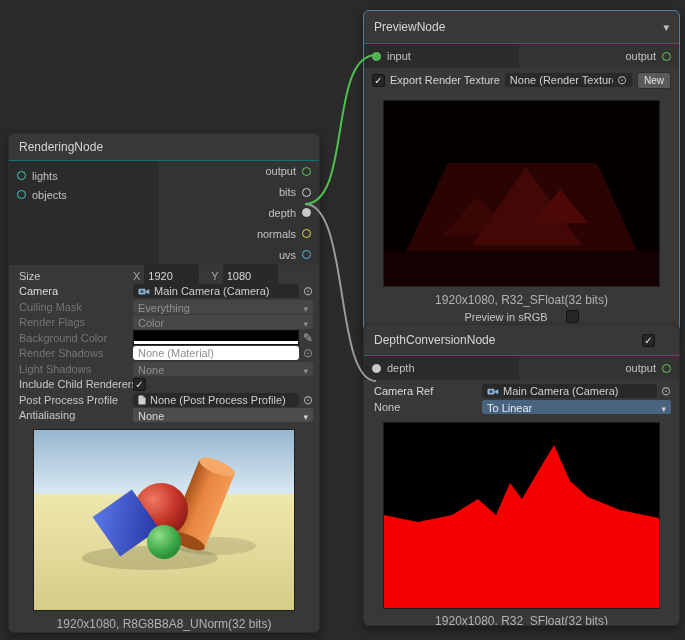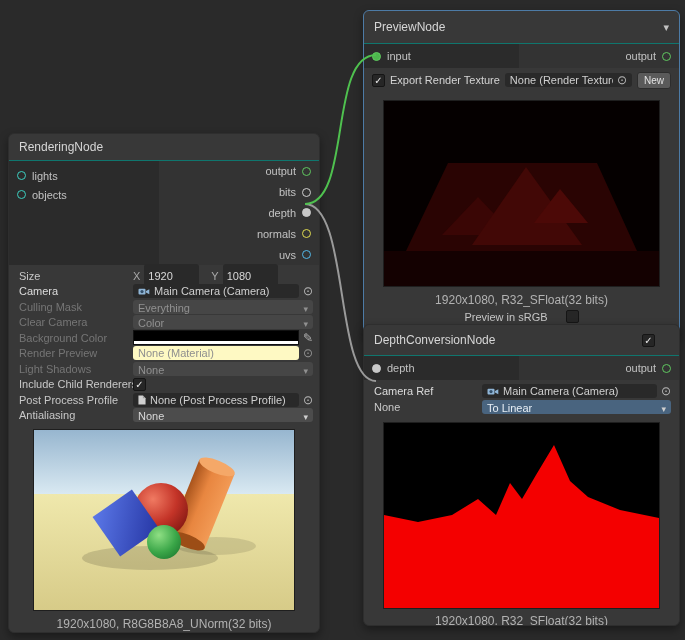--- a/index.html
+++ b/index.html
@@ -23,21 +23,21 @@
   .lbl.b{font-weight:normal;color:#dcdcdc}
   .fld{flex:1;display:flex;align-items:center;margin-right:6px;gap:4px;min-width:0}
   .dd{flex:1;height:14px;background:#4c4c4c;border-radius:3px;display:flex;align-items:flex-end;padding:0 5px;color:#d8d8d8;min-width:0}
   .dd .txt{flex:1;white-space:nowrap;overflow:hidden}
   .dd .arr{font-size:9px;color:#cfcfcf}
   .dd.dis{background:#464646;color:#909090}
   .dd.dis .arr{color:#909090}
   .dd.blue{background:#49647f;color:#e6edf4}
   .obj{flex:1;height:14px;background:#292929;border-radius:3px;display:flex;align-items:center;padding:0 5px;gap:4px;color:#cfcfcf;min-width:0}
   .obj .txt{flex:1;white-space:nowrap;overflow:hidden}
-  .obj.dis{background:#fef9c3;color:#8f8f8f}
+  .obj.dis{background:#ffffff;color:#8f8f8f}
   .picker{color:#b4b4b4;font-size:12px;line-height:1;flex:0 0 auto}
   .num{width:55px;height:14px;background:#292929;border-radius:3px;color:#d8d8d8;display:flex;align-items:center;padding:12px 4px;box-sizing:border-box}
   .axis{color:#a8a8a8}
   .cb{width:13px;height:13px;background:#262626;border:1px solid #151515;border-radius:2px;display:flex;align-items:center;justify-content:center;font-size:10px;color:#eaeaea;flex:0 0 auto;box-sizing:border-box}
   .caption{text-align:center;font-size:12px;color:#b2b2b2}
   .swatch{flex:1;height:13px;background:#000;border:1px solid #111;position:relative}
   .swatch::after{content:"";position:absolute;left:0;right:0;bottom:0;height:3px;background:#fff}
   .preview{display:block;margin:0 auto;background:#000;border:1px solid #1e1e1e}
   .btn{height:15px;background:#5a5a5a;border:1px solid #2d2d2d;border-radius:3px;color:#e3e3e3;font-size:10px;display:flex;align-items:center;padding:0 6px;flex:0 0 auto}
   #wires{position:absolute;left:0;top:0;pointer-events:none}
@@ -117,39 +117,39 @@
         <span class="lbl dis">Culling Mask</span>
         <div class="fld">
           <div class="dd dis">
             <span class="txt">Everything</span>
             <span class="arr">▾</span>
           </div>
         </div>
       </div>
 
       <div class="row">
-        <span class="lbl dis">Clear Camera</span>
+        <span class="lbl dis">Render Flags</span>
         <div class="fld">
           <div class="dd dis">
             <span class="txt">Color</span>
             <span class="arr">▾</span>
           </div>
         </div>
       </div>
 
       <div class="row">
         <span class="lbl dis">Background Color</span>
         <div class="fld">
           <div class="swatch"></div>
           <span class="picker">✎</span>
         </div>
       </div>
 
       <div class="row">
-        <span class="lbl dis">Render Preview</span>
+        <span class="lbl dis">Render Shadows</span>
         <div class="fld">
           <div class="obj dis">
             <span class="txt">None (Material)</span>
           </div>
           <span class="picker" style="color:#8f8f8f">⊙</span>
         </div>
       </div>
 
       <div class="row">
         <span class="lbl dis">Light Shadows</span>

